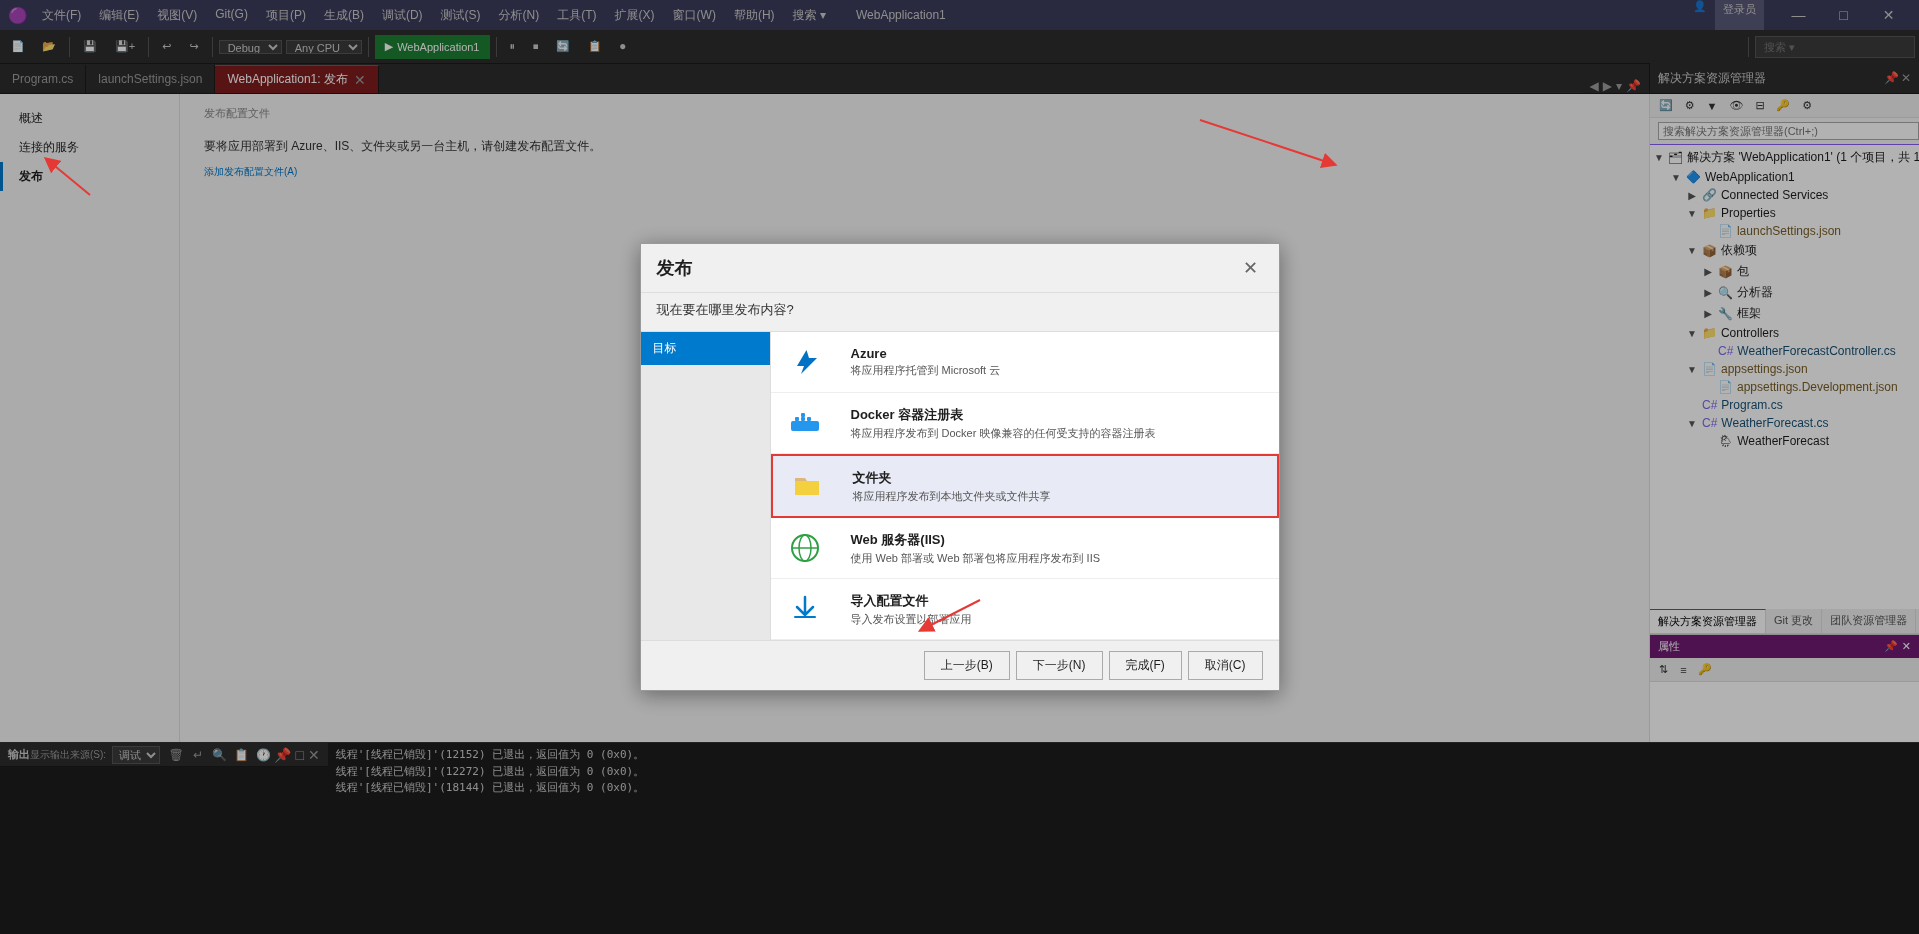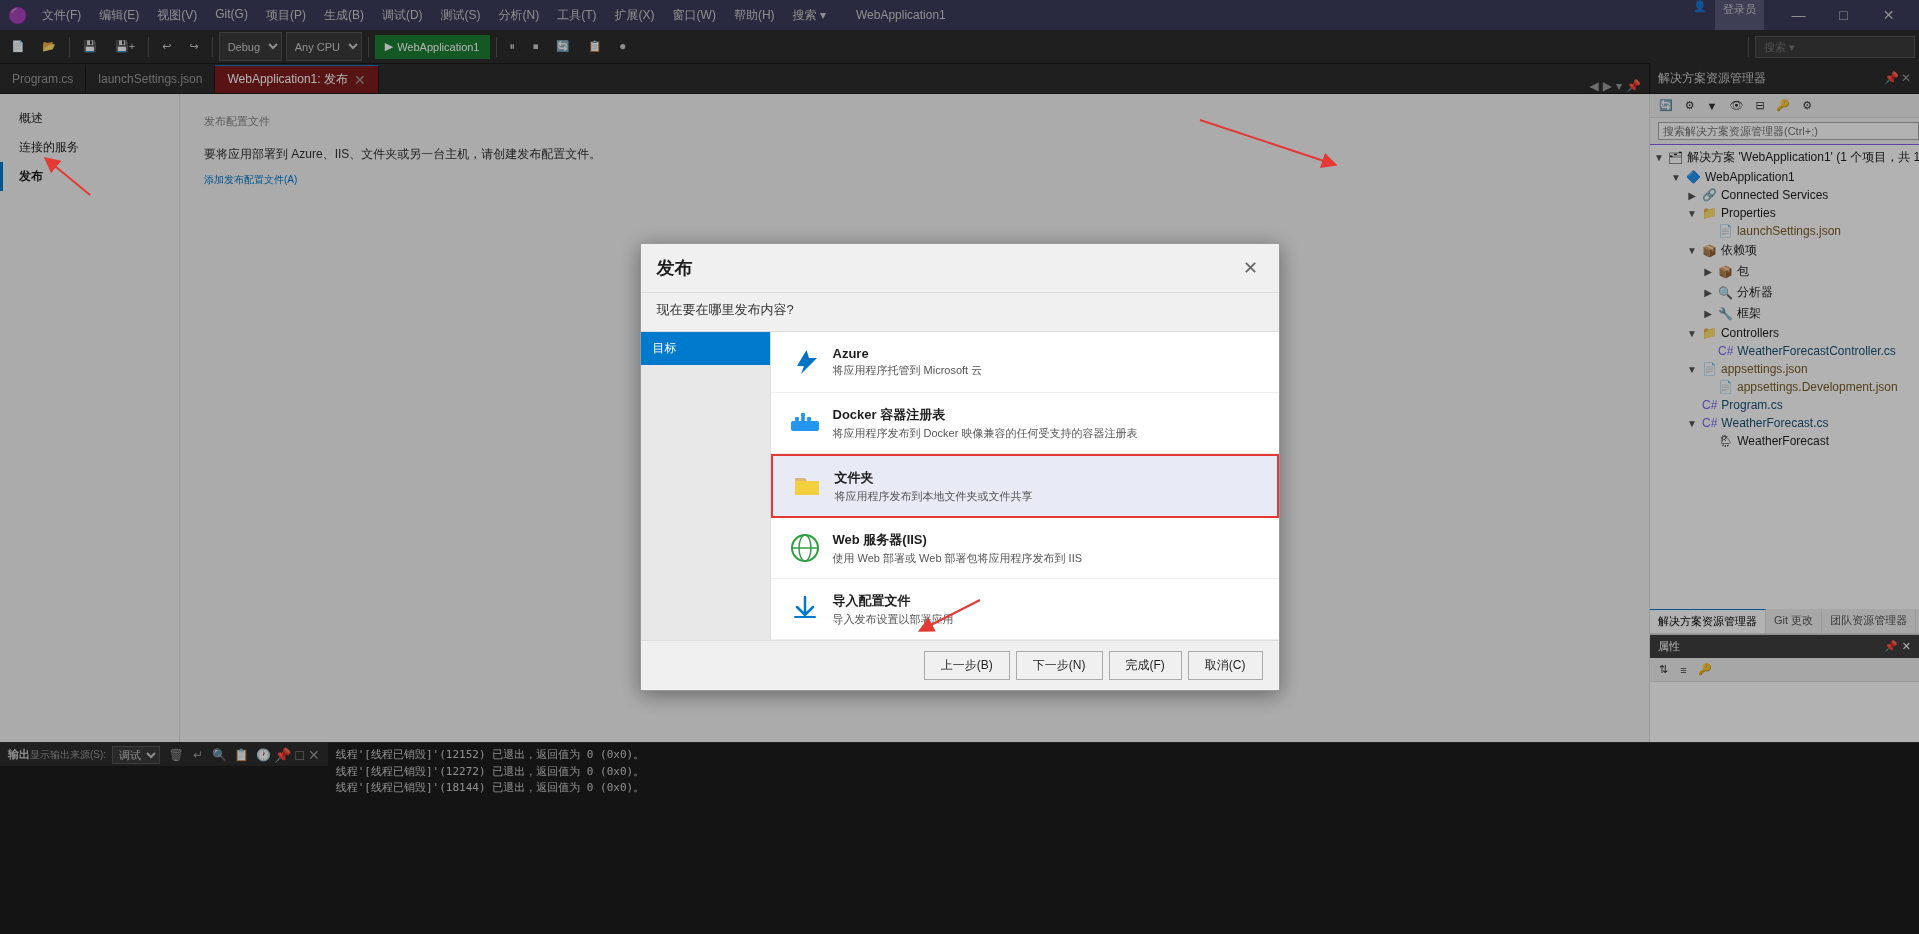--- a/index.html
+++ b/index.html
@@ -10,37 +10,37 @@
     .title-bar-left { display: flex; align-items: center; gap: 6px; }
     .title-bar-menu { display: flex; gap: 2px; font-size: 12px; }
     .menu-item { padding: 4px 8px; color: #ccc; cursor: pointer; }
     .title-bar-controls { display: flex; gap: 0; }
     .title-ctrl { width: 45px; height: 30px; display: flex; align-items: center; justify-content: center; color: #ccc; cursor: pointer; font-size: 14px; }
 
     
     .toolbar { background: #2d2d2d; height: 34px; display: flex; align-items: center; padding: 0 4px; gap: 4px; border-bottom: 1px solid #1a1a1a; }
     .toolbar-btn { background: transparent; border: 1px solid transparent; color: #ccc; padding: 2px 6px; font-size: 11px; cursor: pointer; height: 24px; display: flex; align-items: center; }
     .toolbar-sep { width: 1px; height: 20px; background: #555; margin: 0 2px; }
-    .debug-select { background: #3c3c3c; border: 1px solid #555; color: #ccc; font-size: 11px; height: 29px; padding: 0 4px; }
+    .debug-select { background: #3c3c3c; border: 1px solid #555; color: #ccc; font-size: 11px; height: 14px; padding: 0 4px; }
     .toolbar-run { background: #1e7e34; color: #fff; border: none; padding: 2px 10px; font-size: 11px; height: 24px; cursor: pointer; display: flex; align-items: center; gap: 4px; }
     .search-btn { background: #3c3c3c; border: 1px solid #555; color: #ccc; font-size: 11px; height: 22px; padding: 0 8px; cursor: pointer; }
 
     
     .tab-bar { background: #2d2d2d; height: 30px; display: flex; align-items: flex-end; border-bottom: 1px solid #1a1a1a; }
     .tab { height: 28px; padding: 0 12px; display: flex; align-items: center; gap: 6px; color: #9d9d9d; cursor: pointer; font-size: 12px; border-right: 1px solid #1a1a1a; background: #2d2d2d; }
     .tab.active { background: #7f1d1d; color: #fff; border-top: 1px solid #007acc; }
     .tab-close { color: #9d9d9d; font-size: 14px; line-height: 1; }
 
     
     .left-panel { width: 180px; background: #f5f5f5; border-right: 1px solid #ddd; padding: 10px 0; min-height: 100%; }
     .left-panel-item { padding: 6px 16px; cursor: pointer; color: #1e1e1e; font-size: 12px; border-left: 3px solid transparent; }
     .left-panel-item.active { border-left: 3px solid #007acc; font-weight: bold; }
 
     
-    .content-area { flex: 1; background: #f5f5f5; padding: 20px 24px; overflow: auto; }
+    .content-area { flex: 1; background: #f5f5f5; padding: 12px 24px; overflow: auto; }
     .publish-config-label { color: #888; font-size: 11px; margin-bottom: 16px; }
     .content-desc { color: #333; font-size: 12px; margin-bottom: 8px; line-height: 1.6; }
     .add-config-link { color: #007acc; text-decoration: none; font-size: 10px; cursor: pointer; }
     .panel-toolbar { background: #f0f0f0; border-bottom: 1px solid #ddd; padding: 2px 4px; display: flex; align-items: center; gap: 2px; }
     .panel-tool-btn { background: transparent; border: 1px solid transparent; padding: 2px 4px; cursor: pointer; color: #333; font-size: 11px; }
     .search-box { width: 100%; margin: 2px 4px; border: 1px solid #aaa; padding: 2px 4px; font-size: 11px; background: #fff; }
 
     .tree { flex: 1; overflow: auto; background: #fff; padding: 2px 0; }
     .tree-item { display: flex; align-items: center; gap: 4px; padding: 2px 4px; cursor: pointer; font-size: 12px; color: #1e1e1e; white-space: nowrap; }
     .tree-toggle { display: inline-block; width: 12px; text-align: center; color: #555; font-size: 10px; }
@@ -72,21 +72,21 @@
     .modal { background: #fff; width: 640px; box-shadow: 0 4px 20px rgba(0,0,0,0.4); border: 1px solid #999; }
     .modal-header { background: #f0f0f0; padding: 12px 16px; display: flex; align-items: center; justify-content: space-between; border-bottom: 1px solid #ddd; }
     .modal-title { font-size: 18px; font-weight: 600; color: #1e1e1e; }
     .modal-close { background: transparent; border: none; font-size: 18px; cursor: pointer; color: #666; width: 24px; height: 24px; display: flex; align-items: center; justify-content: center; }
     .modal-subtitle { font-size: 13px; color: #333; padding: 8px 16px 12px; background: #f0f0f0; border-bottom: 1px solid #ddd; }
     .modal-body { display: flex; }
     .modal-sidebar { width: 130px; background: #e8e8e8; border-right: 1px solid #ddd; }
     .modal-sidebar-item { padding: 8px 12px; font-size: 12px; cursor: pointer; color: #333; }
     .modal-sidebar-item.active { background: #007acc; color: #fff; }
     .modal-content { flex: 1; padding: 0; }
-    .publish-option { display: flex; align-items: center; gap: 10px; padding: 12px 16px; cursor: pointer; border-bottom: 1px solid #eee; }
+    .publish-option { display: flex; align-items: center; gap: 28px; padding: 12px 16px; cursor: pointer; border-bottom: 1px solid #eee; }
     .publish-option-icon { width: 36px; height: 36px; display: flex; align-items: center; justify-content: center; font-size: 24px; flex-shrink: 0; }
     .publish-option-text { flex: 1; }
     .publish-option-title { font-size: 13px; font-weight: 600; color: #1e1e1e; margin-bottom: 2px; }
     .publish-option-desc { font-size: 11px; color: #555; }
     .modal-footer { background: #f0f0f0; padding: 10px 16px; display: flex; justify-content: flex-end; gap: 6px; border-top: 1px solid #ddd; }
     .modal-btn { padding: 5px 16px; font-size: 12px; border: 1px solid #aaa; background: #f0f0f0; cursor: pointer; color: #1e1e1e; }
 
     
     .se-panel-tabs { background: #f0f0f0; display: flex; border-bottom: 1px solid #ddd; }
     .se-panel-tab { padding: 4px 8px; font-size: 11px; color: #555; cursor: pointer; border-right: 1px solid #ddd; }
@@ -299,21 +299,21 @@
       </div>
     </div>
 
     <div class="se-panel-tabs">
       <div class="se-panel-tab active">解决方案资源管理器</div>
       <div class="se-panel-tab">Git 更改</div>
       <div class="se-panel-tab">团队资源管理器</div>
     </div>
 
     <div style="border-top:1px solid #ccc;">
-      <div style="background:#404040;color:#fff;padding:4px 8px;font-size:11px;display:flex;justify-content:space-between;align-items:center;">
+      <div style="background:#701a75;color:#fff;padding:4px 8px;font-size:11px;display:flex;justify-content:space-between;align-items:center;">
         <span>属性</span>
         <div style="display:flex;gap:4px;">
           <span style="cursor:pointer;">📌</span>
           <span style="cursor:pointer;">✕</span>
         </div>
       </div>
       <div style="background:#f0f0f0;padding:2px 4px;border-bottom:1px solid #ddd;display:flex;gap:2px;">
         <button class="panel-tool-btn">⇅</button>
         <button class="panel-tool-btn">≡</button>
         <button class="panel-tool-btn">🔑</button>

